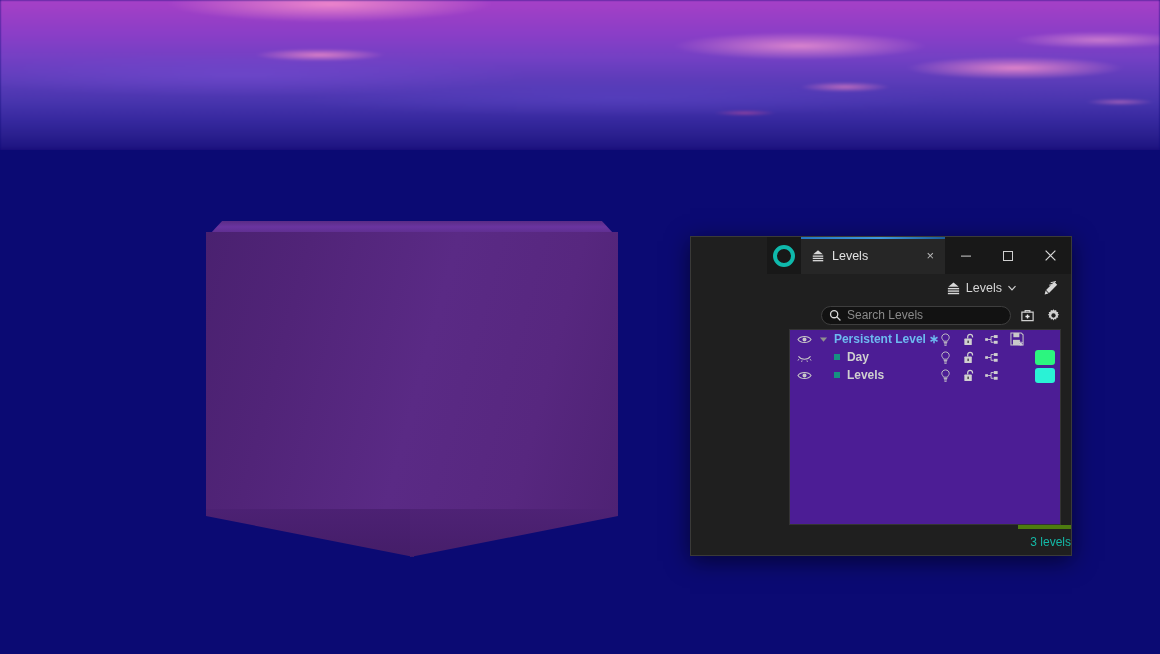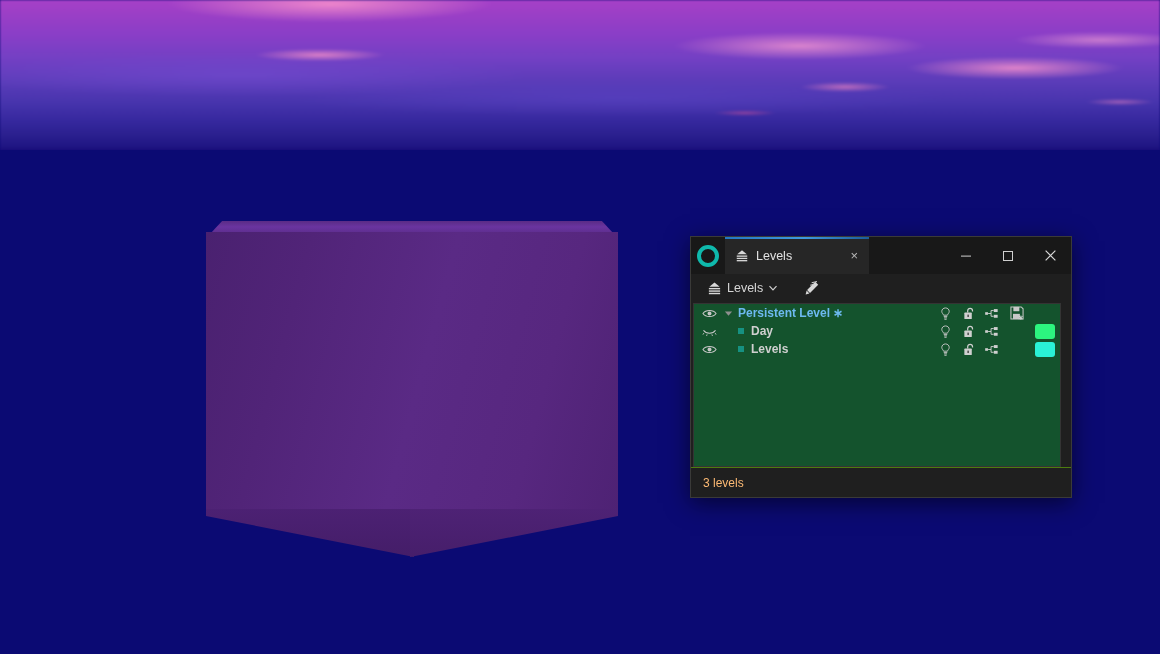--- a/index.html
+++ b/index.html
@@ -69,26 +69,27 @@
   }
   #cube-bottom-r {
     position: absolute; left: 204px; top: 288px; width: 208px; height: 50px;
     background: linear-gradient(to bottom, #4e2275, #461e6a);
     clip-path: polygon(0% 0%, 100% 0%, 100% 14%, 0% 96%);
   }
 
   
   #levels-window {
     position: absolute; left: 690px; top: 236px;
-    width: 382px; height: 262px;
+    width: 382px; height: 320px;
     background: #1f1f1f;
     border: 1px solid #3a3a38;
     box-shadow: 0 5px 22px rgba(0,0,0,.55);
     display: flex; flex-direction: column;
     color: #dcdcdc;
+    align-items: flex-end;
   }
 
   
   #titlebar {
     height: 37px; background: #181818;
     display: flex; align-items: stretch; flex: 0 0 auto;
     position: relative;
   }
   #app-logo {
     width: 34px; display: flex; align-items: center; justify-content: center;
@@ -152,21 +153,21 @@
   }
   #search-field input::placeholder { color: #8a8a8a; }
   .icon-btn {
     width: 20px; height: 20px; display: flex; align-items: center;
     justify-content: center; cursor: pointer; border-radius: 2px; flex: 0 0 auto;
   }
 
   
   #level-list {
     margin: 1px 10px 0 2px; flex: 1;
-    background: #14532d; border: 1px solid #343434;
+    background: #4c1d95; border: 1px solid #343434;
     overflow: hidden;
   }
   .level-row {
     display: flex; align-items: center; height: 18px;
     padding: 0 2px 0 4px; cursor: pointer; font-size: 12px;
   }
   .col-eye { width: 22px; display: flex; align-items: center; justify-content: center; cursor: pointer; }
   .col-expand { width: 16px; display: flex; align-items: center; justify-content: center; cursor: pointer; }
   .col-name { flex: 1; display: flex; align-items: center; gap: 7px; overflow: hidden; padding-left: 2px; }
   .bullet { width: 6px; height: 6px; background: #169182; flex: 0 0 auto; }
@@ -175,22 +176,22 @@
   .name-text.child { color: #cfcfcf; }
   .col-icons { display: flex; align-items: center; gap: 10px; padding-right: 4px; flex: 0 0 auto; }
   .col-icons .ic { width: 13px; height: 13px; display: flex; align-items: center; justify-content: center; cursor: pointer; }
   .col-save { width: 30px; display: flex; align-items: center; justify-content: center; cursor: pointer; }
   .col-color { width: 26px; display: flex; align-items: center; justify-content: center; }
   .swatch { width: 20px; height: 15px; border-radius: 3px; cursor: pointer; }
 
   
   #footer {
     height: 30px; flex: 0 0 auto; display: flex; align-items: center;
-    padding: 0 0 0 12px; font-size: 12px; color: #fdba74;
-    border-top: 1px solid #4d7c0f;
+    padding: 0 0 0 12px; font-size: 12px; color: #14b8a6;
+    border-top: 4px solid #4d7c0f;
   }
 
   svg { display: block; }
 </style>
 </head>
 <body>
 
 <div id="viewport">
   <div id="sky"></div>
   <div id="ground"></div>
@@ -262,20 +263,44 @@
         <svg width="16" height="16" viewBox="0 0 16 16">
           <path d="M11.3 1.8 L14.2 4.7 L6.0 12.9 L3.1 10.0 Z" fill="#d8d8d8"></path>
           <path d="M2.6 10.6 L1.6 14.4 L5.4 13.4 Z" fill="#d8d8d8"></path>
           <rect x="7.6" y="1.6" width="5.4" height="1.1" fill="#cfcfcf" transform="rotate(-14 10.3 2.1)"></rect>
           <rect x="6.2" y="4.3" width="4.0" height="1.1" fill="#cfcfcf" transform="rotate(-14 8.2 4.8)"></rect>
         </svg>
       </span>
     </div>
   </div>
 
+  <div id="search-row">
+    <div id="search-field">
+      <span>
+        <svg width="12" height="12" viewBox="0 0 14 14">
+          <circle cx="6" cy="6" r="4.2" fill="none" stroke="#d8d8d8" stroke-width="1.5"></circle>
+          <path d="M9.2 9.2 L12.8 12.8" stroke="#d8d8d8" stroke-width="1.6" stroke-linecap="round"></path>
+        </svg>
+      </span>
+      <input type="text" placeholder="Search Levels" style="">
+    </div>
+    <div class="icon-btn">
+      <svg width="15" height="15" viewBox="0 0 16 16">
+        <path d="M2 4.5 h12 v9 h-12 Z" fill="none" stroke="#cfcfcf" stroke-width="1.3"></path>
+        <path d="M5.5 4.5 v-1.6 h5 v1.6" fill="none" stroke="#cfcfcf" stroke-width="1.3"></path>
+        <path d="M8 6.8 v4.4 M5.8 9 h4.4" stroke="#eaeaea" stroke-width="1.5"></path>
+      </svg>
+    </div>
+    <div class="icon-btn">
+      <svg width="15" height="15" viewBox="0 0 16 16">
+        <path d="M8 1.2 l1 1.5 1.8-.6 .4 1.9 1.9 .4-.6 1.8 1.5 1-1.5 1 .6 1.8-1.9 .4-.4 1.9-1.8-.6-1 1.5-1-1.5-1.8 .6-.4-1.9-1.9-.4 .6-1.8-1.5-1 1.5-1-.6-1.8 1.9-.4 .4-1.9 1.8 .6Z" fill="#d0d0d0"></path>
+        <circle cx="8" cy="8" r="2.3" fill="#1f1f1f"></circle>
+      </svg>
+    </div>
+  </div>
 
   <div id="level-list">
 
     <div class="level-row">
       <div class="col-eye">
         <svg width="15" height="11" viewBox="0 0 16 11">
           <path d="M1 5.5 C4 1.2, 12 1.2, 15 5.5 C12 9.8, 4 9.8, 1 5.5 Z" fill="none" stroke="#c8c8c8" stroke-width="1.1"></path>
           <circle cx="8" cy="5.5" r="2.1" fill="#c8c8c8"></circle>
         </svg>
       </div>

